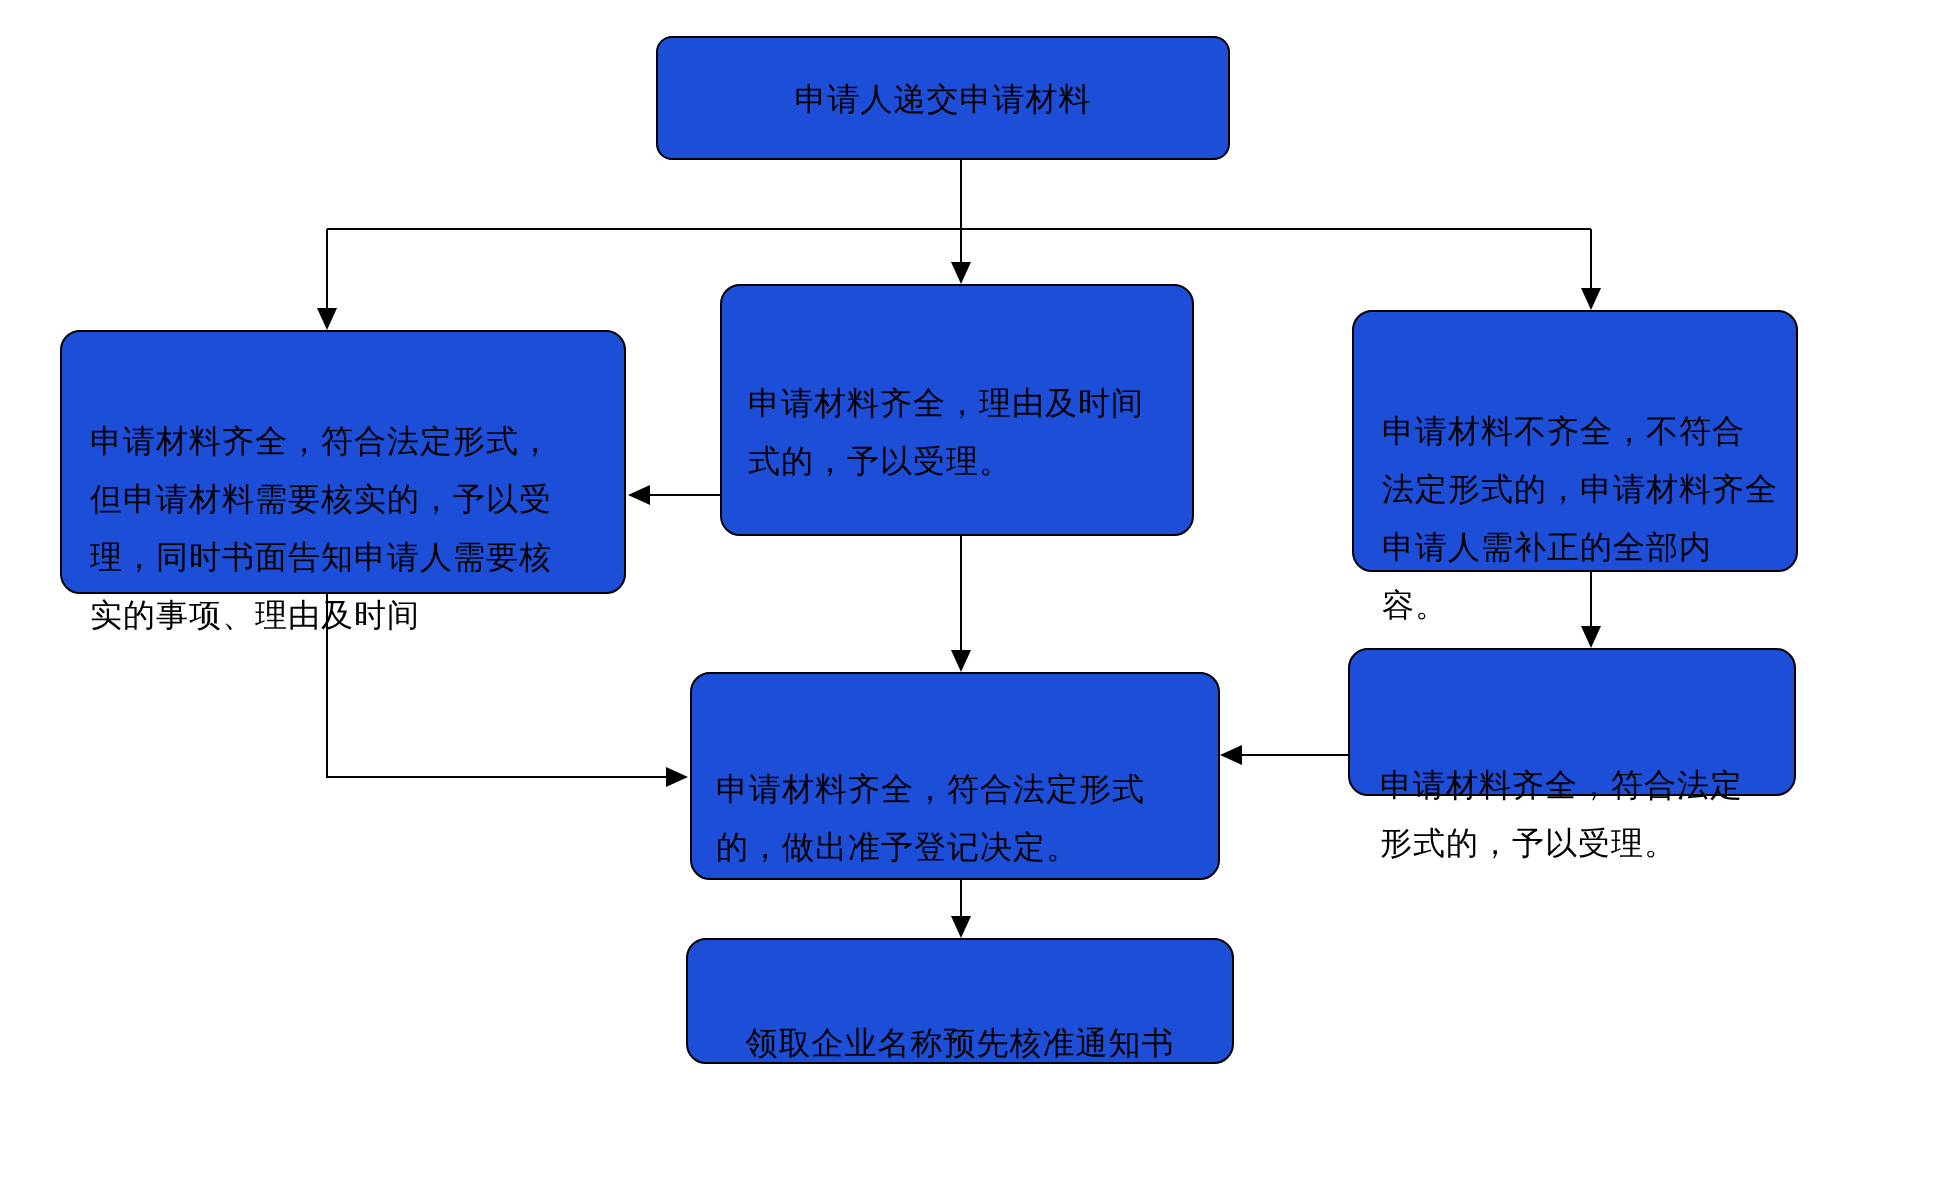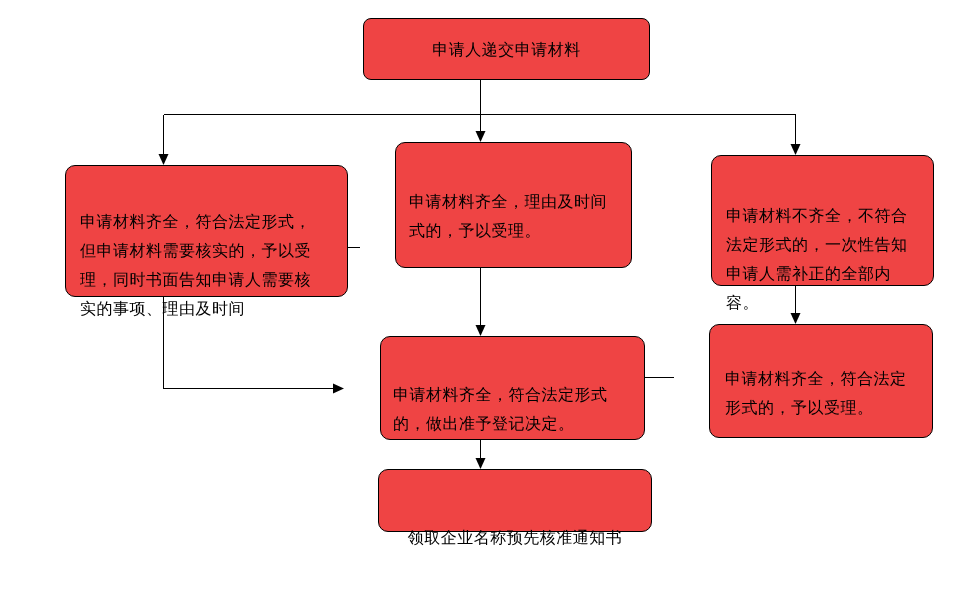--- a/index.html
+++ b/index.html
@@ -14,43 +14,42 @@
   }
   .connectors {
     position: absolute;
     left: 0; top: 0;
     width: 974px; height: 589px;
     pointer-events: none;
   }
   .node {
     position: absolute;
     box-sizing: border-box;
-    background: #ef4444;
+    background: #1d4ed8;
     border: 1px solid #000000;
     border-radius: 10px;
     font-size: 16px;
     line-height: 29px;
     white-space: pre-line;
     letter-spacing: 0.5px;
-    margin-left: 35px;
   }
   .node--centered {
     display: flex;
     align-items: center;
     justify-content: center;
     text-align: center;
     border-radius: 8px;
   }
   #node-submit            { left: 328px; top: 18px;  width: 287px; height: 62px; }
   #node-accept-verify     { left: 30px;  top: 165px; width: 283px; height: 132px; padding: 12px 6px 0 14px; font-family: Liberation Serif, serif; }
   #node-accept-direct     { left: 360px; top: 142px; width: 237px; height: 126px; padding: 15px 6px 0 13px; }
   #node-incomplete        { left: 676px; top: 155px; width: 223px; height: 131px; padding: 16px 6px 0 14px; }
-  #node-accept-after-fix  { left: 674px; top: 324px; width: 224px; height: 114px; padding: 10px 6px 0 15px; }
+  #node-accept-after-fix  { left: 674px; top: 324px; width: 224px; height: 74px; padding: 24px 6px 0 15px; }
   #node-decision          { left: 345px; top: 336px; width: 265px; height: 104px; padding: 14px 16px 0 12px; }
-  #node-receive           { left: 343px; top: 469px; width: 274px; height: 63px;  padding-top: 24px; text-align: center; }
+  #node-receive           { left: 343px; top: 469px; width: 274px; height: 63px;  padding-top: 8px; text-align: center; }
 </style>
 </head>
 <body>
 
 <div class="canvas">
 
   <svg class="connectors" width="974" height="589" viewBox="0 0 974 589" xmlns="http://www.w3.org/2000/svg">
     <g stroke="#000000" stroke-width="1" fill="none" shape-rendering="crispEdges">
       <path d="M480.5 80 V135"></path>
       <path d="M163.5 114.5 H795.5"></path>
@@ -87,21 +86,21 @@
 实的事项、理由及时间</span>
   </div>
 
   <div class="node" id="node-accept-direct">
     <span>申请材料齐全，理由及时间
 式的，予以受理。</span>
   </div>
 
   <div class="node" id="node-incomplete">
     <span>申请材料不齐全，不符合
-法定形式的，一次性告知
+法定形式的，申请材料齐全
 申请人需补正的全部内
 容。</span>
   </div>
 
   <div class="node" id="node-accept-after-fix">
     <span>申请材料齐全，符合法定
 形式的，予以受理。</span>
   </div>
 
   <div class="node" id="node-decision">

